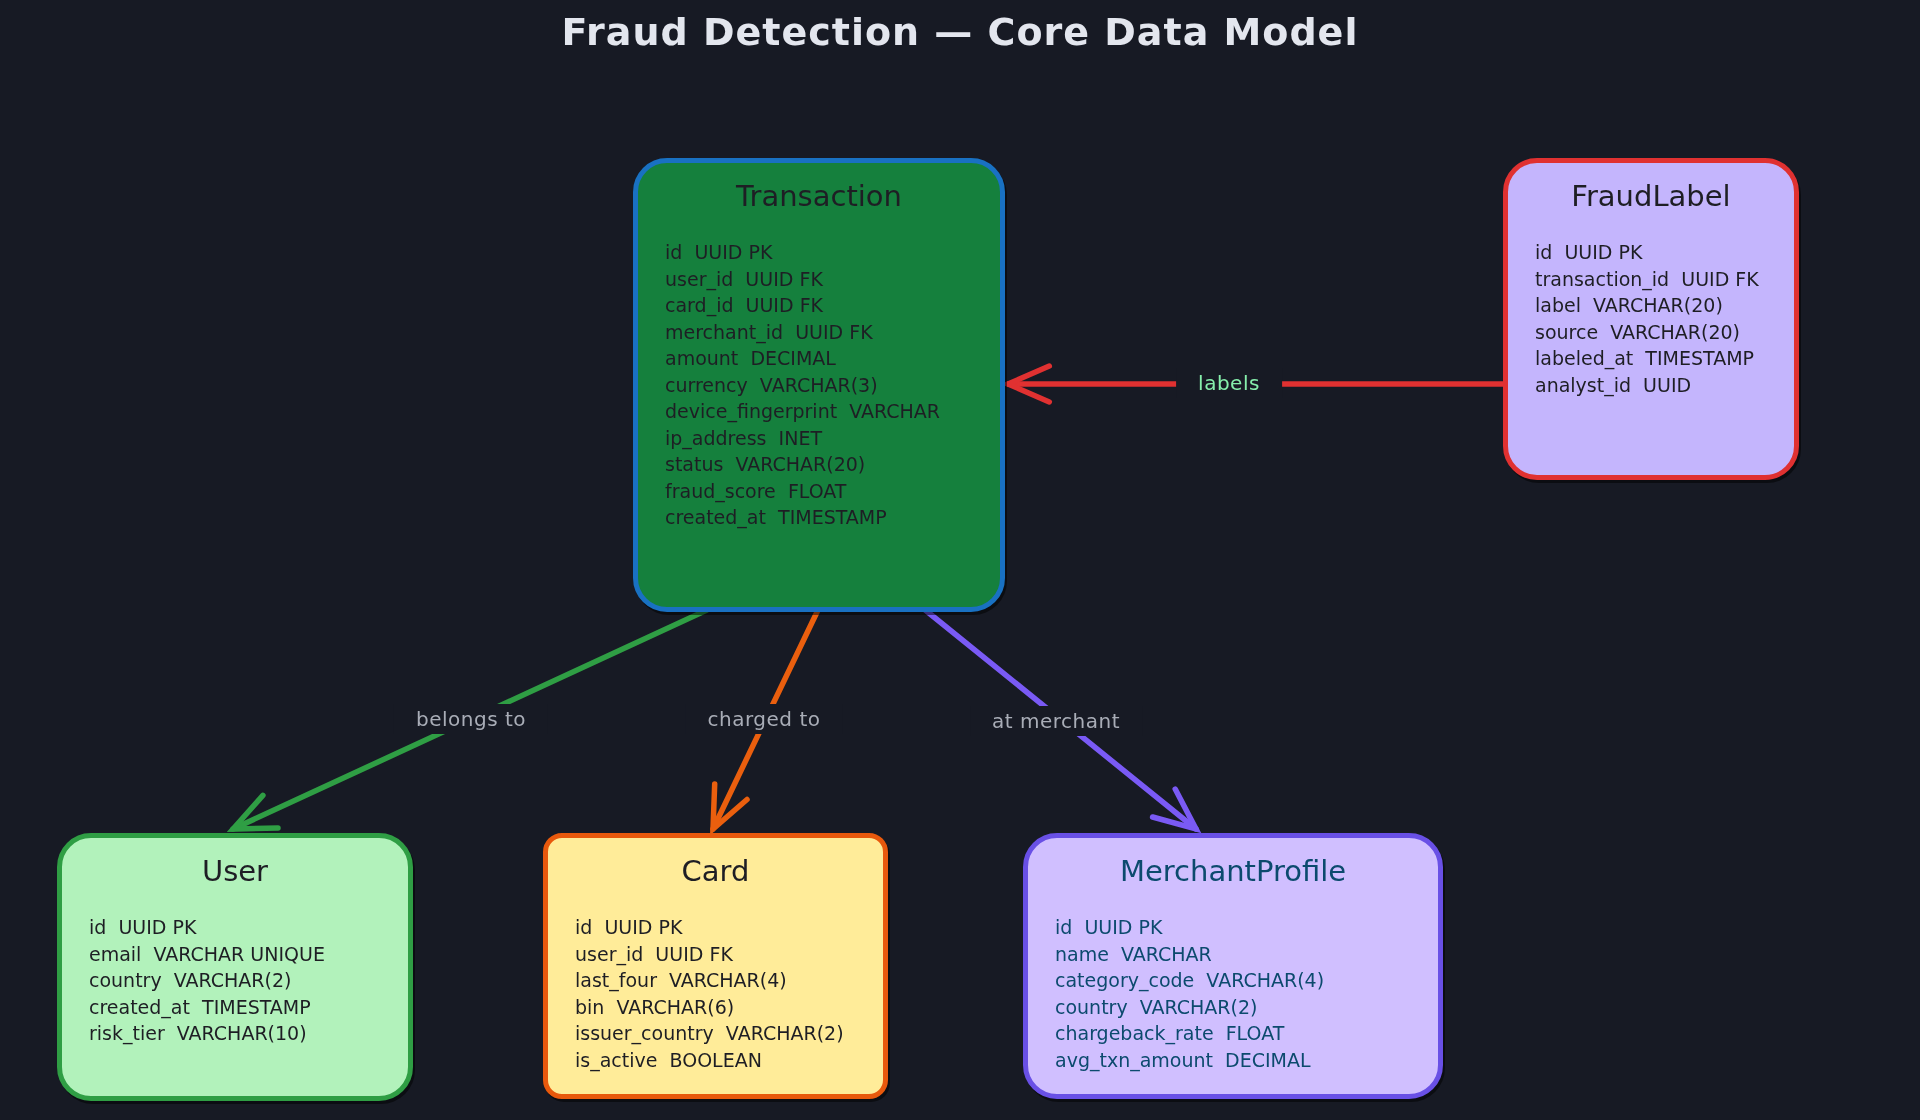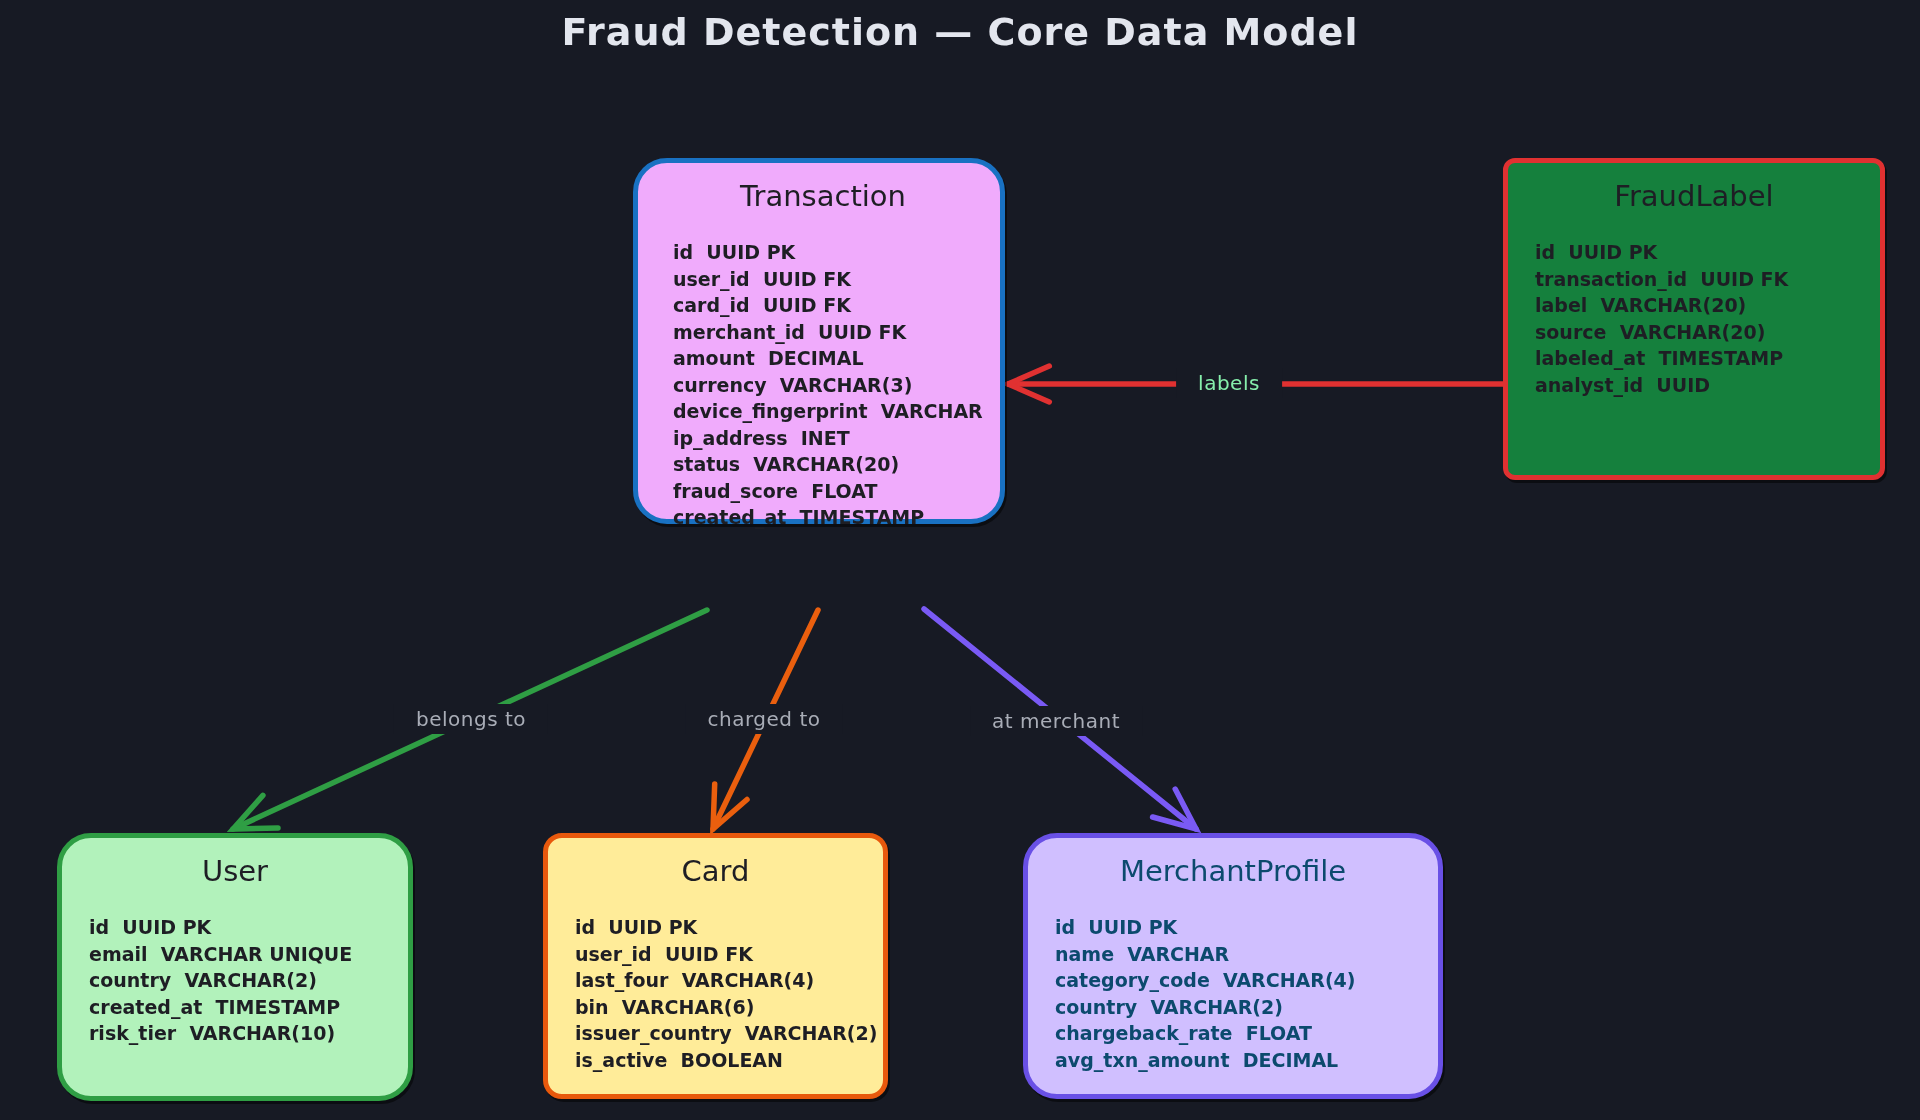--- a/index.html
+++ b/index.html
@@ -28,21 +28,20 @@
     border:5px solid;border-radius:34px;
     box-shadow:2px 3px 0 rgba(0,0,0,0.5);
     z-index:3;
   }
   .entity-title{
     display:block;text-align:center;margin-top:16px;
     font-size:29px;line-height:34px;white-space:pre;
   }
   .entity-fields{
     margin:26px 8px 0 27px;
-    font-weight:bold;
   }
   .entity-field{
     font-size:19px;line-height:26.5px;white-space:pre;
   }
 </style>
 </head>
 <body style="background: rgb(23, 26, 36);">
 
 <div id="canvas">
 
@@ -65,38 +64,38 @@
         <path d="M 924 609 L 1196 829"></path>
         <path d="M 1152.6 817.0 L 1196 829 L 1175.2 789.1"></path>
       </g>
     </svg>
 
   <div class="rel-label" style="left: 1229px; top: 383px; background: rgb(23, 26, 36); color: #86efac;">labels</div>
   <div class="rel-label" style="left: 471px; top: 719px; background: rgb(23, 26, 36); color: rgb(169, 173, 183);">belongs to</div>
   <div class="rel-label" style="left: 764px; top: 719px; background: rgb(23, 26, 36); color: rgb(169, 173, 183);">charged to</div>
   <div class="rel-label" style="left: 1056px; top: 721px; background: rgb(23, 26, 36); color: rgb(169, 173, 183);">at merchant</div>
 
-  <div class="entity-box" style="left: 633px; top: 158px; width: 372px; height: 366px; background: #f0abfc; border-color: rgb(25, 113, 194); color: rgb(30, 30, 36); padding-left: 8px;">
+  <div class="entity-box" style="left: 633px; top: 158px; width: 372px; height: 454px; background: #15803d; border-color: rgb(25, 113, 194); color: rgb(30, 30, 36);">
     <span class="entity-title">Transaction</span>
     <div class="entity-fields">
         <div class="entity-field">id  UUID PK</div>
         <div class="entity-field">user_id  UUID FK</div>
         <div class="entity-field">card_id  UUID FK</div>
         <div class="entity-field">merchant_id  UUID FK</div>
         <div class="entity-field">amount  DECIMAL</div>
         <div class="entity-field">currency  VARCHAR(3)</div>
         <div class="entity-field">device_fingerprint  VARCHAR</div>
         <div class="entity-field">ip_address  INET</div>
         <div class="entity-field">status  VARCHAR(20)</div>
         <div class="entity-field">fraud_score  FLOAT</div>
         <div class="entity-field">created_at  TIMESTAMP</div>
       </div>
   </div>
 
-  <div class="entity-box" style="left: 1503px; top: 158px; width: 382px; height: 322px; background: #15803d; border-color: rgb(224, 49, 49); color: rgb(30, 30, 36); border-radius: 12px;">
+  <div class="entity-box" style="left: 1503px; top: 158px; width: 296px; height: 322px; background: #c4b5fd; border-color: rgb(224, 49, 49); color: rgb(30, 30, 36);">
     <span class="entity-title">FraudLabel</span>
     <div class="entity-fields">
         <div class="entity-field">id  UUID PK</div>
         <div class="entity-field">transaction_id  UUID FK</div>
         <div class="entity-field">label  VARCHAR(20)</div>
         <div class="entity-field">source  VARCHAR(20)</div>
         <div class="entity-field">labeled_at  TIMESTAMP</div>
         <div class="entity-field">analyst_id  UUID</div>
       </div>
   </div>

